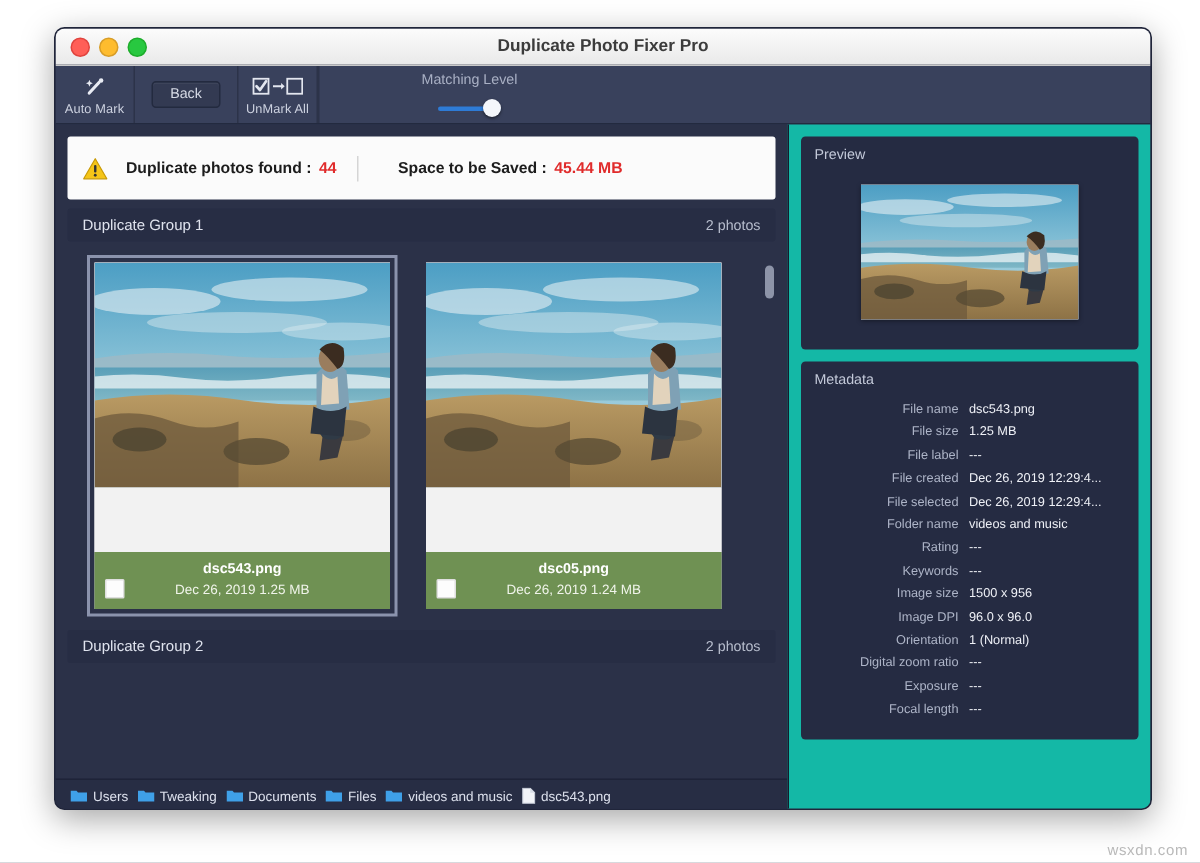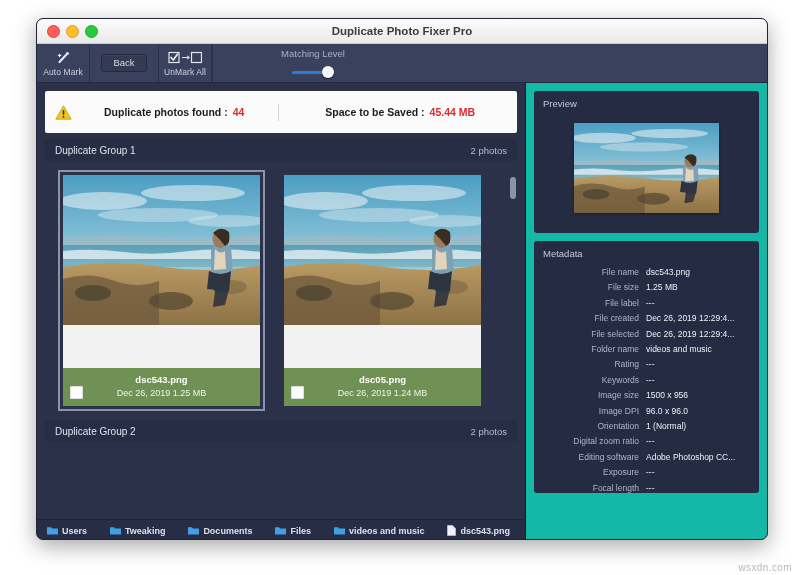--- a/index.html
+++ b/index.html
@@ -48,21 +48,21 @@
                box-shadow:0 1px 2px rgba(0,0,0,.5);}
 
   
   .body{display:flex;height:458px;}
   .left{width:488px;position:relative;background:#2b3148;padding:8px 8px 0 8px;box-sizing:border-box;}
   .right{flex:1;background:#14b8a6;padding:8px 8px 0 8px;box-sizing:border-box;
          border-left:1px solid #171c2e;position:relative;}
 
   
   .banner{height:42px;background:#fbfbfb;border-radius:2px;display:flex;align-items:center;
-          padding:16px 10px;box-sizing:border-box;gap:28px;}
+          padding:16px 10px;box-sizing:border-box;gap:8px;}
   .warn-icon{width:17px;height:15px;flex:none;}
   .banner-text{font-size:10.5px;color:#1c1c1c;font-weight:700;}
   .banner-accent{color:#e02b2b;}
   .banner-sep{width:1px;height:17px;background:#d5d5d5;margin:0 6px;}
   .banner-grp{display:flex;align-items:center;}
   .b-left{margin-left:4px;}
   .b-right{margin-left:12px;}
 
   
   .list{margin-top:6px;position:relative;}
@@ -94,22 +94,22 @@
   .preview-wrap{display:flex;align-items:center;justify-content:center;height:105px;}
   .preview-img{width:145px;height:90px;overflow:hidden;position:relative;
                box-shadow:0 1px 3px rgba(0,0,0,.4);background:#cfd6dc;}
   .meta-panel{margin-top:8px;height:252px;overflow:hidden;}
   .meta-row{display:flex;font-size:8.5px;line-height:15.4px;}
   .meta-k{width:96px;text-align:right;color:#aeb5c8;padding-right:7px;flex:none;white-space:nowrap;}
   .meta-v{color:#eef0f6;white-space:nowrap;overflow:hidden;}
 
   
   .crumbbar{position:absolute;left:0;bottom:0;width:488px;height:22px;background:#272d44;
-            display:flex;align-items:center;gap:23px;padding-left:10px;box-sizing:border-box;
-            border-top:1px solid #1e2338;font-weight:bold;}
+            display:flex;align-items:center;gap:6px;padding-left:10px;box-sizing:border-box;
+            border-top:1px solid #1e2338;}
   .crumb{display:flex;align-items:center;gap:4px;}
   .crumb-text{font-size:9px;color:#dce0ec;}
 </style>
 </head>
 <body>
 
 <div id="root">
 
   <div class="window">
 
@@ -402,24 +402,20 @@
               </div>
             <div class="meta-row">
                 <div class="meta-k">Orientation</div>
                 <div class="meta-v">1 (Normal)</div>
               </div>
             <div class="meta-row">
                 <div class="meta-k">Digital zoom ratio</div>
                 <div class="meta-v">---</div>
               </div>
             <div class="meta-row">
-                <div class="meta-k">Editing software</div>
-                <div class="meta-v">Adobe Photoshop CC...</div>
-              </div>
-            <div class="meta-row">
                 <div class="meta-k">Exposure</div>
                 <div class="meta-v">---</div>
               </div>
             <div class="meta-row">
                 <div class="meta-k">Focal length</div>
                 <div class="meta-v">---</div>
               </div>
 
           </div>
         </div>

